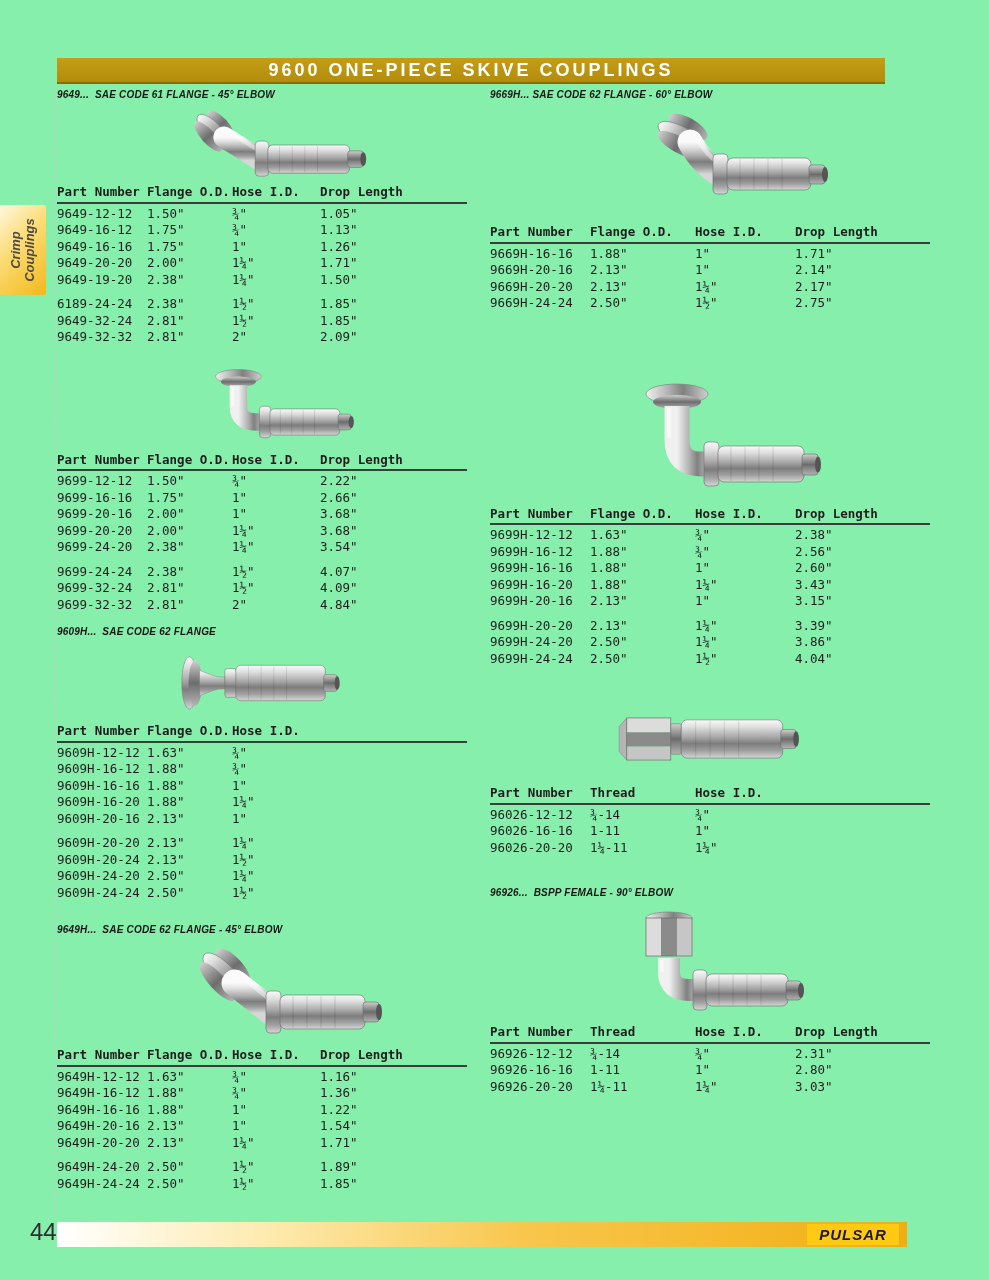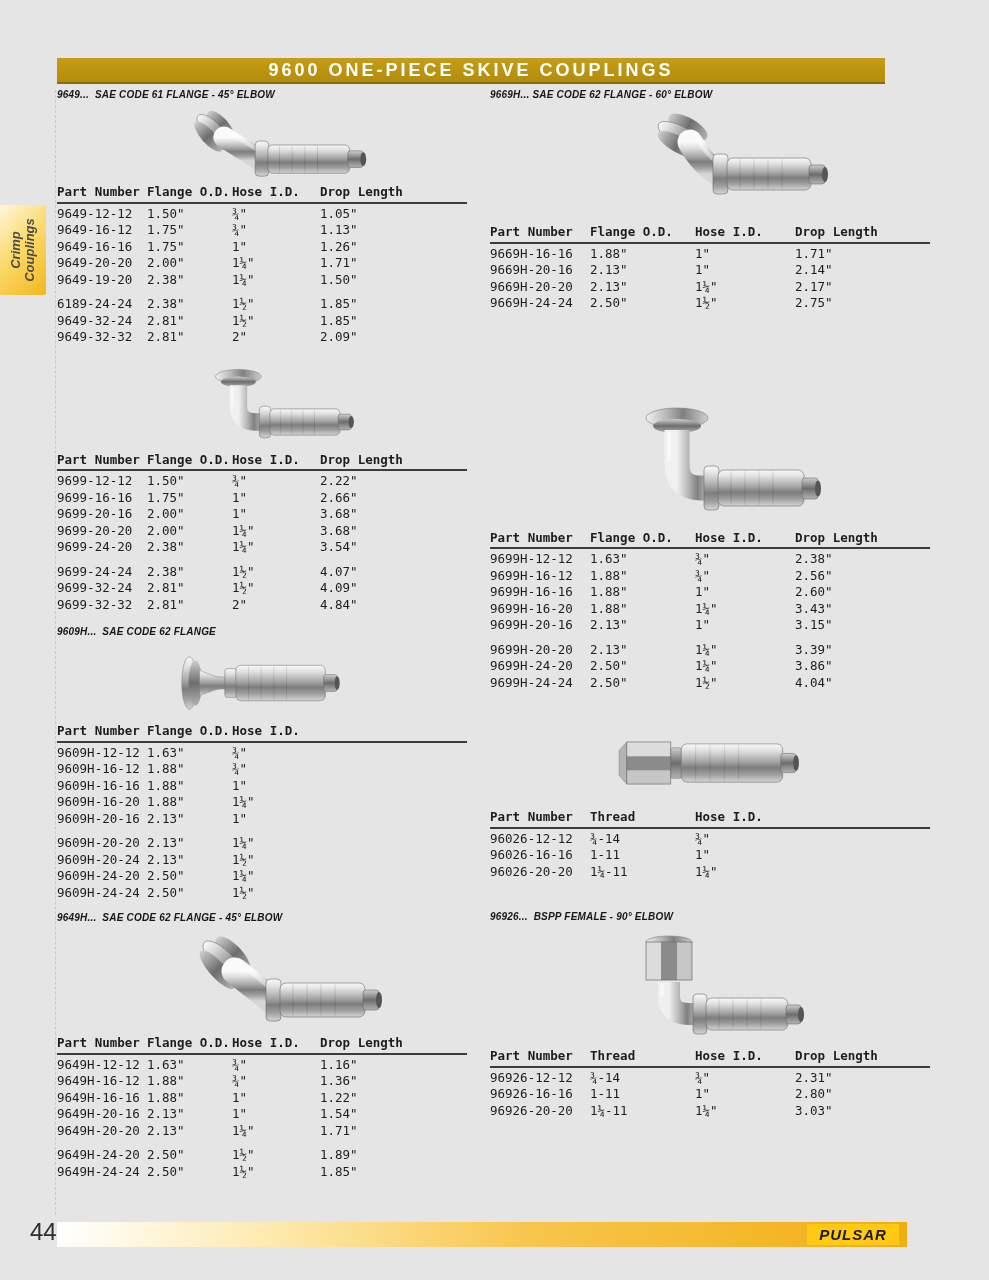--- a/index.html
+++ b/index.html
@@ -1,16 +1,16 @@
 <!DOCTYPE html>
 <html><head>
 <meta charset="utf-8">
 <style>
   html,body{margin:0;padding:0;background:#ffffff;}
-  #page{position:relative;width:989px;height:1280px;background:#e5e5e5;overflow:hidden;
+  #page{position:relative;width:989px;height:1280px;background:#86efac;overflow:hidden;
         font-family:"Liberation Sans",sans-serif;color:#1e1e1e;}
 
   
   .cutline{position:absolute;left:55px;top:90px;height:1125px;width:0;
            border-left:1px dashed #c9c9c9;}
 
   
   .banner{position:absolute;left:57px;top:58px;width:828px;height:24px;
           background:linear-gradient(#c59d16,#b28c0b);
           border-bottom:2px solid #8a6c05;
@@ -240,21 +240,21 @@
             </div>
             <div class="trow">
               <span>9699-32-32</span>
               <span>2.81"</span>
               <span>2"</span>
               <span>4.84"</span>
             </div>
           </div>
       </section>
 
-      <section style="margin-bottom:8px">
+      <section style="margin-bottom:20px">
         <div class="sec-title">9609H...  SAE CODE 62 FLANGE</div>
         <div class="fig" style="height:78px">
           <svg width="240" height="76" viewBox="0 0 240 90">
             <ellipse cx="34" cy="45" rx="9" ry="31" fill="url(#gMetV)" stroke="#7a7a7a" stroke-width="0.6"></ellipse>
             <ellipse cx="41" cy="45" rx="8" ry="27" fill="url(#gDarkV)"></ellipse>
             <path d="M46 30 C62 36 64 38 76 38 L76 52 C64 52 62 54 46 60 Z" fill="url(#gMetV)" stroke="#7a7a7a" stroke-width="0.5"></path>
             <rect x="76" y="28" width="14" height="34" rx="3" fill="url(#gMetV)" stroke="#6a6a6a" stroke-width="0.6"></rect>
             <rect x="89" y="24" width="106" height="42" rx="6" fill="url(#gMetV)" stroke="#6a6a6a" stroke-width="0.6"></rect>
             <path d="M104 25 V65 M119 25 V65 M134 25 V65 M149 25 V65" stroke="#000000" stroke-opacity="0.12"></path>
             <rect x="193" y="35" width="16" height="20" rx="3" fill="url(#gDarkV)" stroke="#6a6a6a" stroke-width="0.6"></rect>
@@ -382,21 +382,21 @@
               <span>1½"</span>
               <span>1.85"</span>
             </div>
           </div>
       </section>
 
     </div>
 
     <div class="col-right">
 
-      <section style="margin-bottom:88px">
+      <section style="margin-bottom:64px">
         <div class="sec-title">9669H... SAE CODE 62 FLANGE - 60° ELBOW</div>
         <div class="fig" style="height:116px">
           <svg width="260" height="114" viewBox="0 0 260 114">
             <g transform="translate(104,26) rotate(-60)">
               <ellipse cx="8" cy="0" rx="9" ry="22" fill="url(#gDarkV)"></ellipse>
               <ellipse cx="-4" cy="0" rx="10" ry="27" fill="url(#gMetV)" stroke="#7a7a7a" stroke-width="0.6"></ellipse>
               <ellipse cx="-12" cy="0" rx="8" ry="23" fill="url(#gDarkV)"></ellipse>
             </g>
             <path d="M110 34 Q122 56 140 66" stroke="url(#gMetV)" stroke-width="25" fill="none" stroke-linecap="round"></path>
             <path d="M117 30 Q127 48 140 56" stroke="#ffffff" stroke-opacity="0.45" stroke-width="4.5" fill="none"></path>

